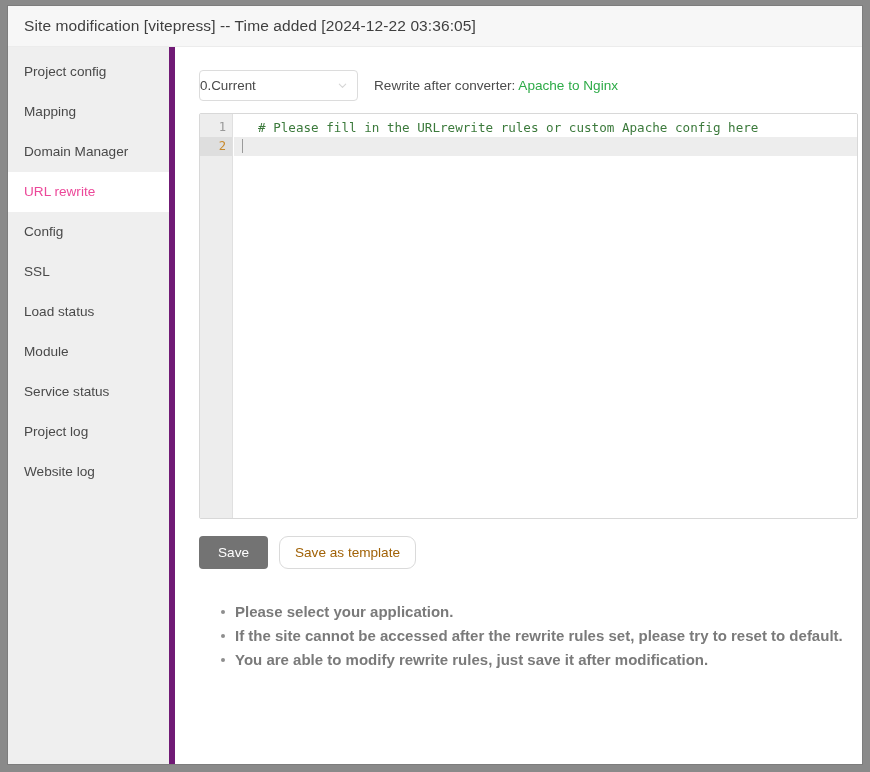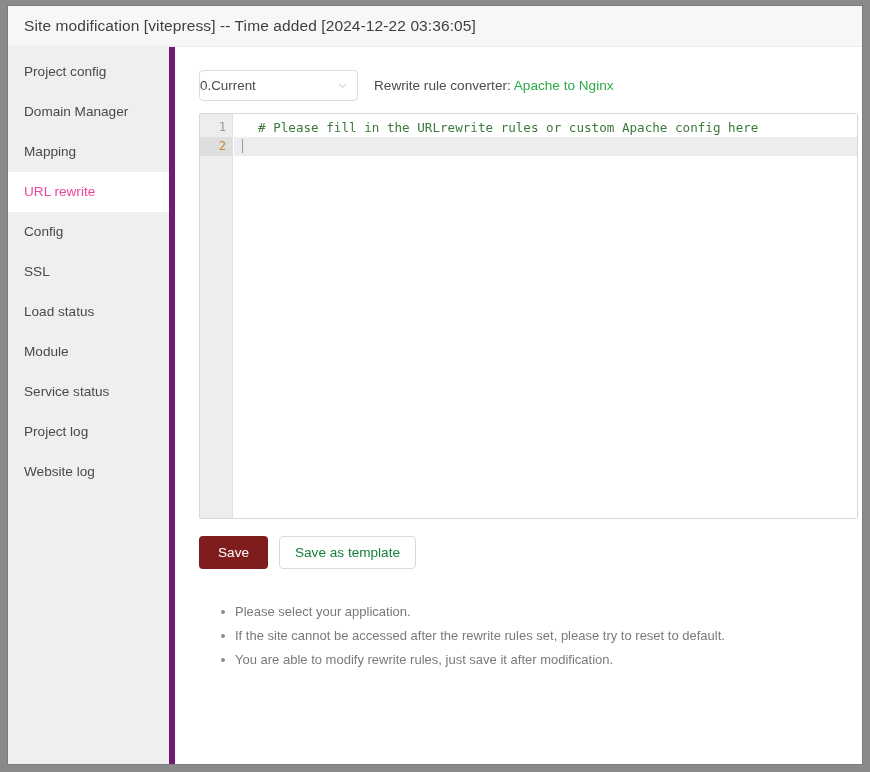--- a/index.html
+++ b/index.html
@@ -180,55 +180,56 @@
     vertical-align: -2px;
   }
 
   
   #button-row {
     display: flex;
     align-items: center;
     margin-top: 17px;
   }
   #save-button {
-    background: #7f1d1d;
+    background: #737373;
     color: #ffffff;
     border: none;
     border-radius: 4px;
     height: 33px;
     padding: 0 19px;
     font-size: 13.6px;
     font-family: "Liberation Sans", sans-serif;
     cursor: pointer;
   }
   #save-template-button {
     background: #ffffff;
-    color: #15803d;
+    color: #a16207;
     border: 1px solid #dadada;
-    border-radius: 4px;
+    border-radius: 9px;
     height: 33px;
     padding: 0 15px;
     margin-left: 11px;
     font-size: 13.6px;
     font-family: "Liberation Sans", sans-serif;
     cursor: pointer;
   }
 
   
   #notes {
     margin: 31px 0 0 0;
     padding-left: 22px;
     list-style: none;
   }
   #notes li {
     position: relative;
-    font-size: 13px;
+    font-size: 15px;
     color: #7a7a7a;
     line-height: 24px;
     padding-left: 14px;
+    font-weight: bold;
   }
   #notes li::before {
     content: "";
     position: absolute;
     left: 0; top: 10px;
     width: 4px; height: 4px;
     border-radius: 50%;
     background: #8e8e8e;
   }
 </style>
@@ -239,22 +240,22 @@
   <div id="window-body">
 
     <div id="title-bar">
       <div id="title-text">Site modification [vitepress] -- Time added [2024-12-22 03:36:05]</div>
     </div>
 
     <div id="content-split">
 
       <nav id="sidebar">
           <div class="side-item"><span>Project config</span></div>
+          <div class="side-item"><span>Mapping</span></div>
           <div class="side-item"><span>Domain Manager</span></div>
-          <div class="side-item"><span>Mapping</span></div>
           <div class="side-item active"><span>URL rewrite</span></div>
           <div class="side-item"><span>Config</span></div>
           <div class="side-item"><span>SSL</span></div>
           <div class="side-item"><span>Load status</span></div>
           <div class="side-item"><span>Module</span></div>
           <div class="side-item"><span>Service status</span></div>
           <div class="side-item"><span>Project log</span></div>
           <div class="side-item"><span>Website log</span></div>
         </nav>
 
@@ -265,21 +266,21 @@
           <div id="app-select">
             <span id="app-select-value">0.Current</span>
             <span class="chevron-down">
               <svg viewBox="0 0 12 12" width="11" height="11" aria-hidden="true">
                 <path d="M2.5 4.5 L6 8 L9.5 4.5" fill="none" stroke="#d6d6d6" stroke-width="1.2" stroke-linecap="round" stroke-linejoin="round"></path>
               </svg>
             </span>
           </div>
 
           <div id="converter-wrap">
-            <span>Rewrite rule converter:</span>
+            <span>Rewrite after converter:</span>
             <a id="converter-link" href="#">Apache to Nginx</a>
           </div>
 
         </div>
 
         <div id="editor">
           <div id="gutter">
               <div class="gnum">1</div>
               <div class="gnum active">2</div>
             </div>

